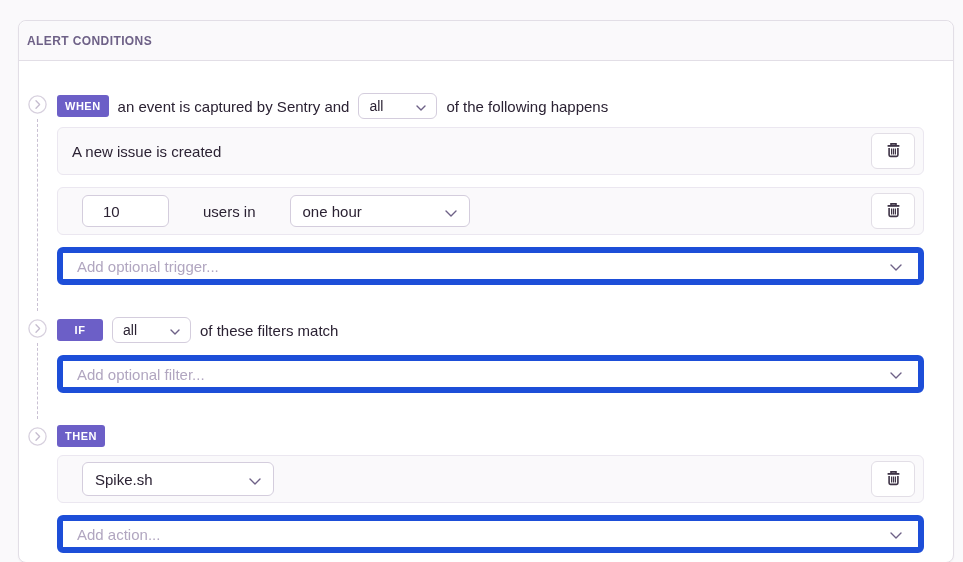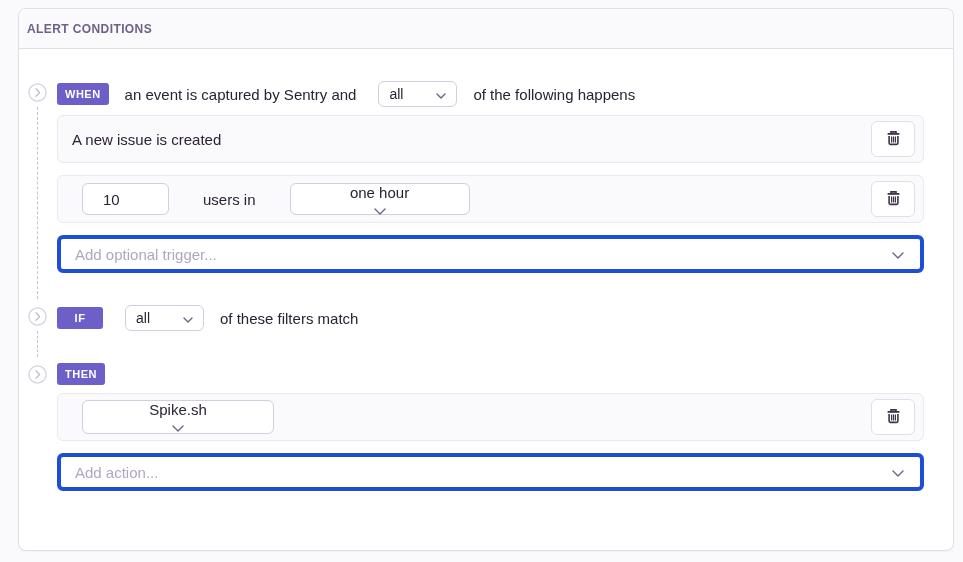--- a/index.html
+++ b/index.html
@@ -6,21 +6,21 @@
   html, body {
     width: 963px; height: 562px;
     background: #FAF9FB;
     font-family: "Liberation Sans", sans-serif;
     color: #2B2233;
     position: relative;
     overflow: hidden;
   }
   .panel {
     position: absolute;
-    left: 18px; top: 8px;
+    left: 18px; top: 20px;
     width: 936px; height: 543px;
     background: #FFFFFF;
     border: 1px solid #E2DEE6;
     border-radius: 8px;
     box-shadow: 0 1px 2px rgba(43,34,51,0.04);
   }
   .panel-header {
     height: 40px;
     background: #FAF9FB;
     border-bottom: 1px solid #E2DEE6;
@@ -53,21 +53,21 @@
     content: "";
     position: absolute;
     left: 9px;
     top: 26px;
     bottom: -26px;
     border-left: 1px dashed #C9C0D3;
   }
   .lead-line {
     display: flex;
     align-items: center;
-    gap: 16px;
+    gap: 9px;
     min-height: 22px;
     font-size: 15px;
   }
   .badge {
     background: #6C5FC7;
     color: #FFFFFF;
     font-size: 11px;
     font-weight: bold;
     letter-spacing: 0.5px;
     border-radius: 3px;
@@ -79,24 +79,23 @@
   .select-box {
     display: inline-flex;
     align-items: center;
     justify-content: space-between;
     background: #FFFFFF;
     border: 1px solid #D4CDDD;
     border-radius: 6px;
     font-size: 14px;
     color: #2B2233;
     cursor: pointer;
-    margin-left: 6px;
   }
   .select-sm { width: 79px; height: 26px; padding: 0 10px; }
-  .select-md { width: 180px; height: 32px; padding: 0 12px; font-size: 15px; flex-direction: column; }
+  .select-md { width: 180px; height: 32px; padding: 8px 12px; font-size: 15px; }
   .condition-row {
     background: #FAF9FB;
     border: 1px solid #EBE7F0;
     border-radius: 6px;
     height: 48px;
     display: flex;
     align-items: center;
     padding: 0 8px 0 14px;
     font-size: 15px;
     gap: 24px;
@@ -124,21 +123,21 @@
     border-radius: 6px;
     display: flex;
     align-items: center;
     justify-content: center;
     cursor: pointer;
   }
   .add-select {
     margin-top: 12px;
     height: 38px;
     background: #FFFFFF;
-    border: 4px solid #1d4ed8;
+    border: 6px solid #1d4ed8;
     border-radius: 6px;
     display: flex;
     align-items: center;
     justify-content: space-between;
     padding: 0 16px 0 14px;
     cursor: pointer;
   }
   .placeholder {
     color: #B1A6C0;
     font-size: 15px;
@@ -236,20 +235,28 @@
           <span>all</span>
           <span class="chev">
             <svg width="10" height="6" viewBox="0 0 10 6" fill="none">
                 <path d="M1 1 L5 5 L9 1" stroke="#6E6187" stroke-width="1.4" stroke-linecap="round" stroke-linejoin="round"></path>
               </svg>
           </span>
         </span>
         <span>of these filters match</span>
       </div>
 
+      <div class="add-select">
+        <span class="placeholder">Add optional filter...</span>
+        <span class="chev">
+          <svg width="12" height="7" viewBox="0 0 12 7" fill="none">
+              <path d="M1 1 L6 6 L11 1" stroke="#6E6187" stroke-width="1.4" stroke-linecap="round" stroke-linejoin="round"></path>
+            </svg>
+        </span>
+      </div>
     </div>
 
     <div class="step">
       <span class="step-marker">
         <svg width="19" height="19" viewBox="0 0 19 19" fill="none">
           <circle cx="9.5" cy="9.5" r="8.6" stroke="#D7D0DE" stroke-width="1.3"></circle>
           <path d="M8 5.8 L11.6 9.5 L8 13.2" stroke="#C5BCCF" stroke-width="1.3" stroke-linecap="round" stroke-linejoin="round"></path>
         </svg>
       </span>
       <div class="lead-line">

